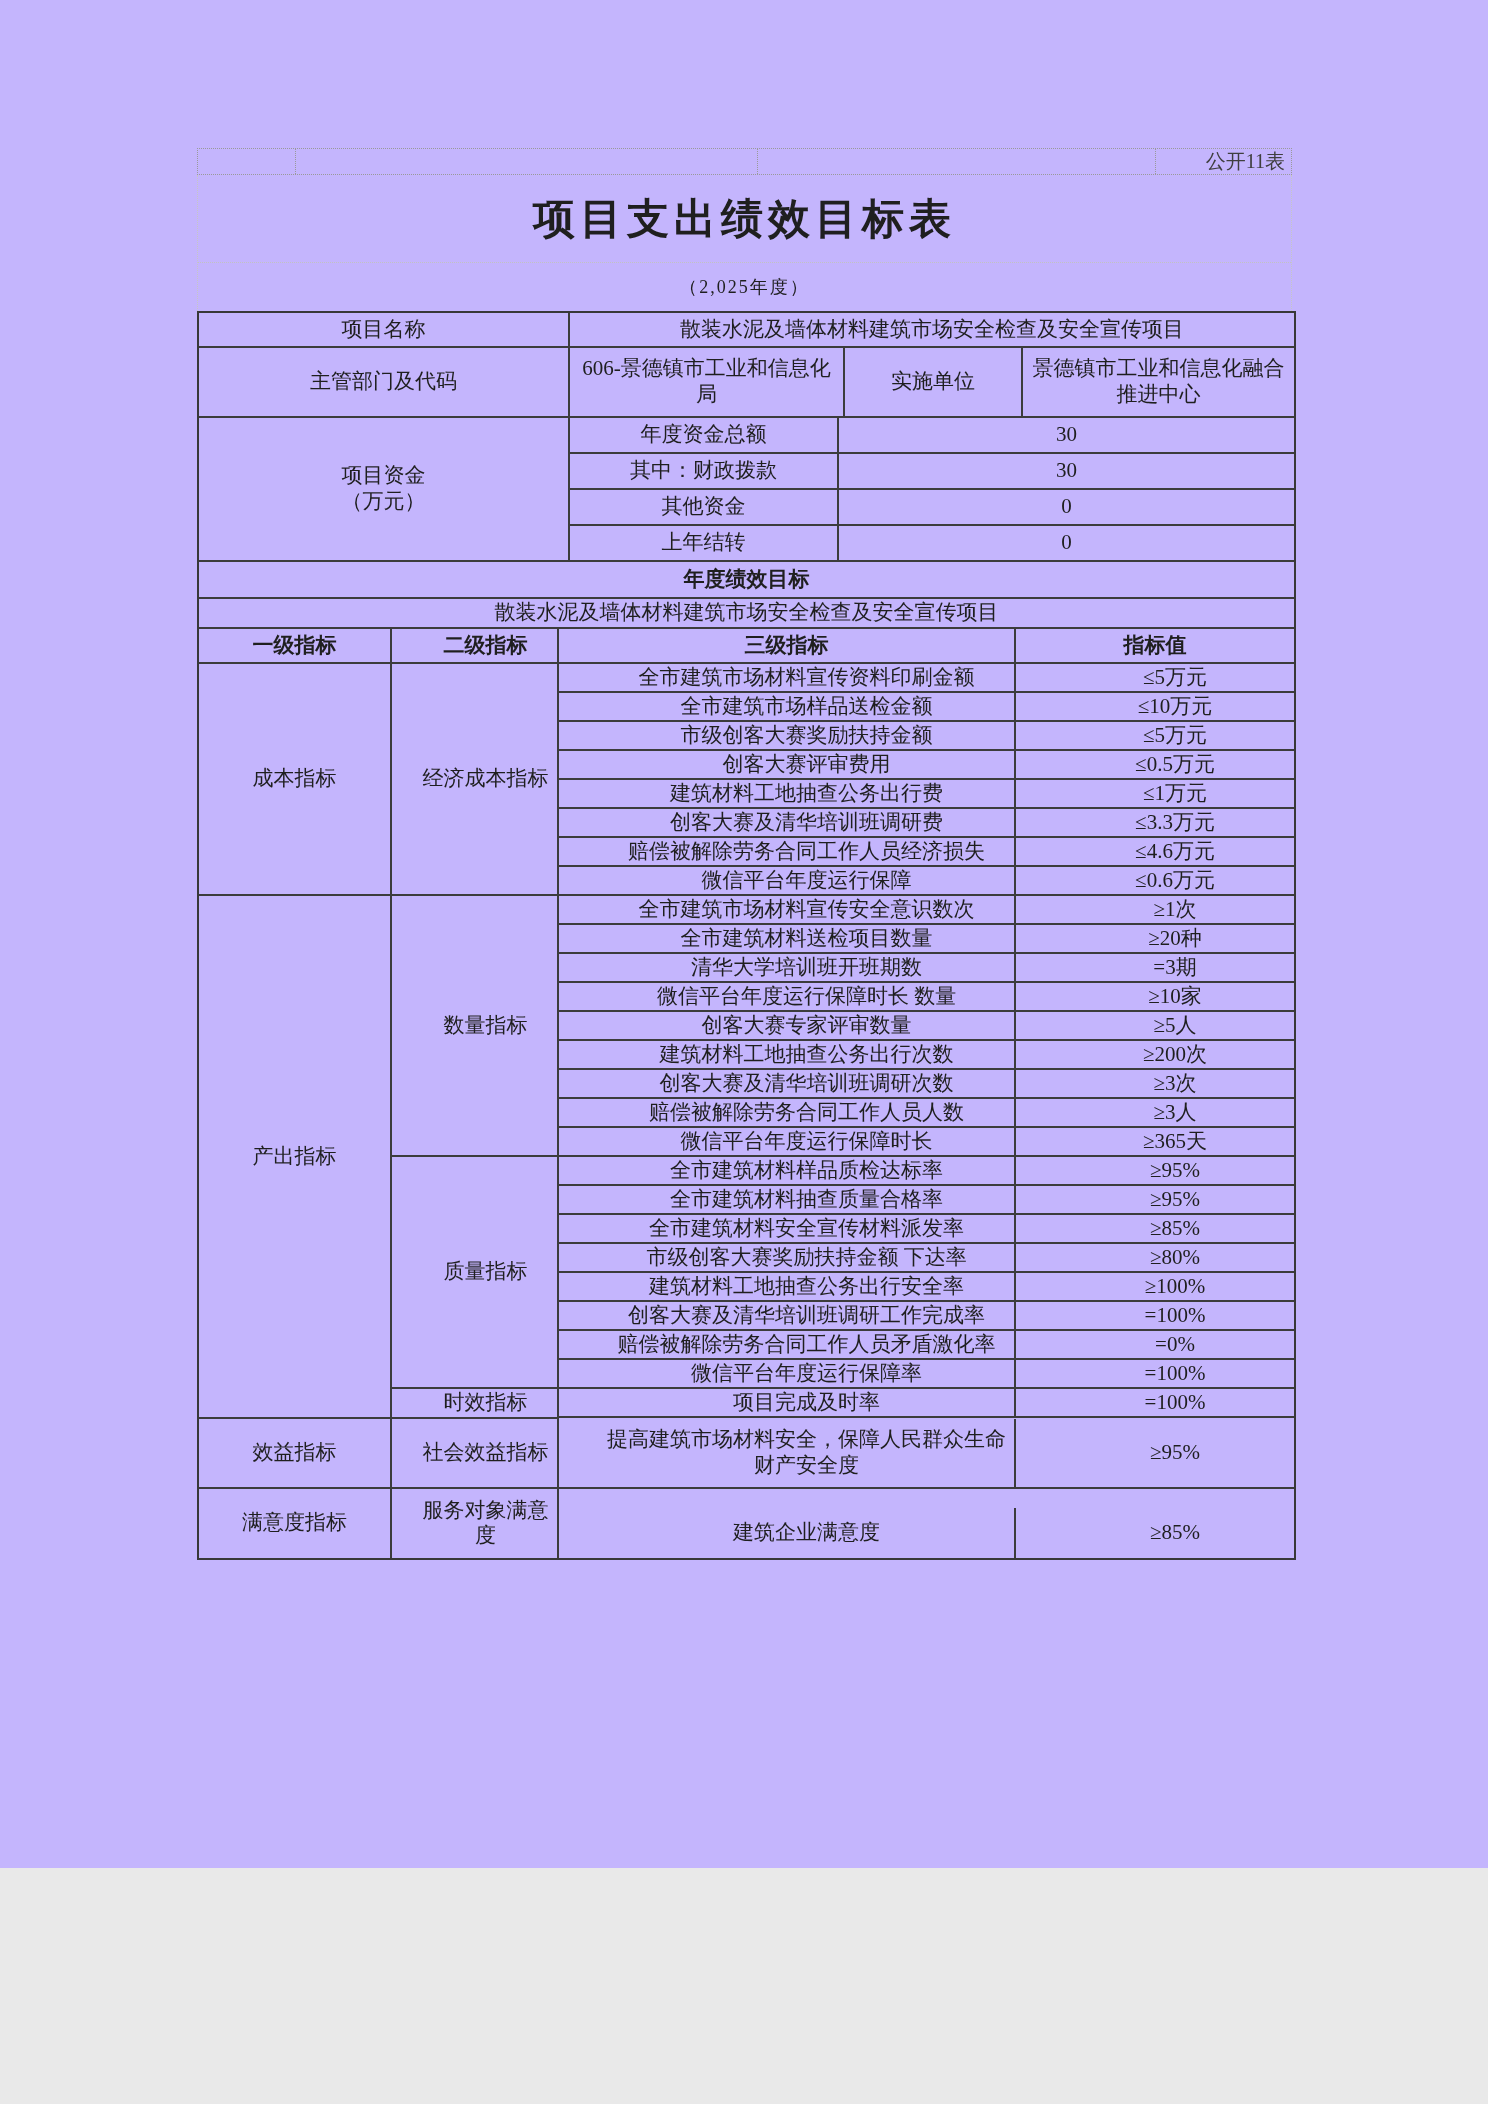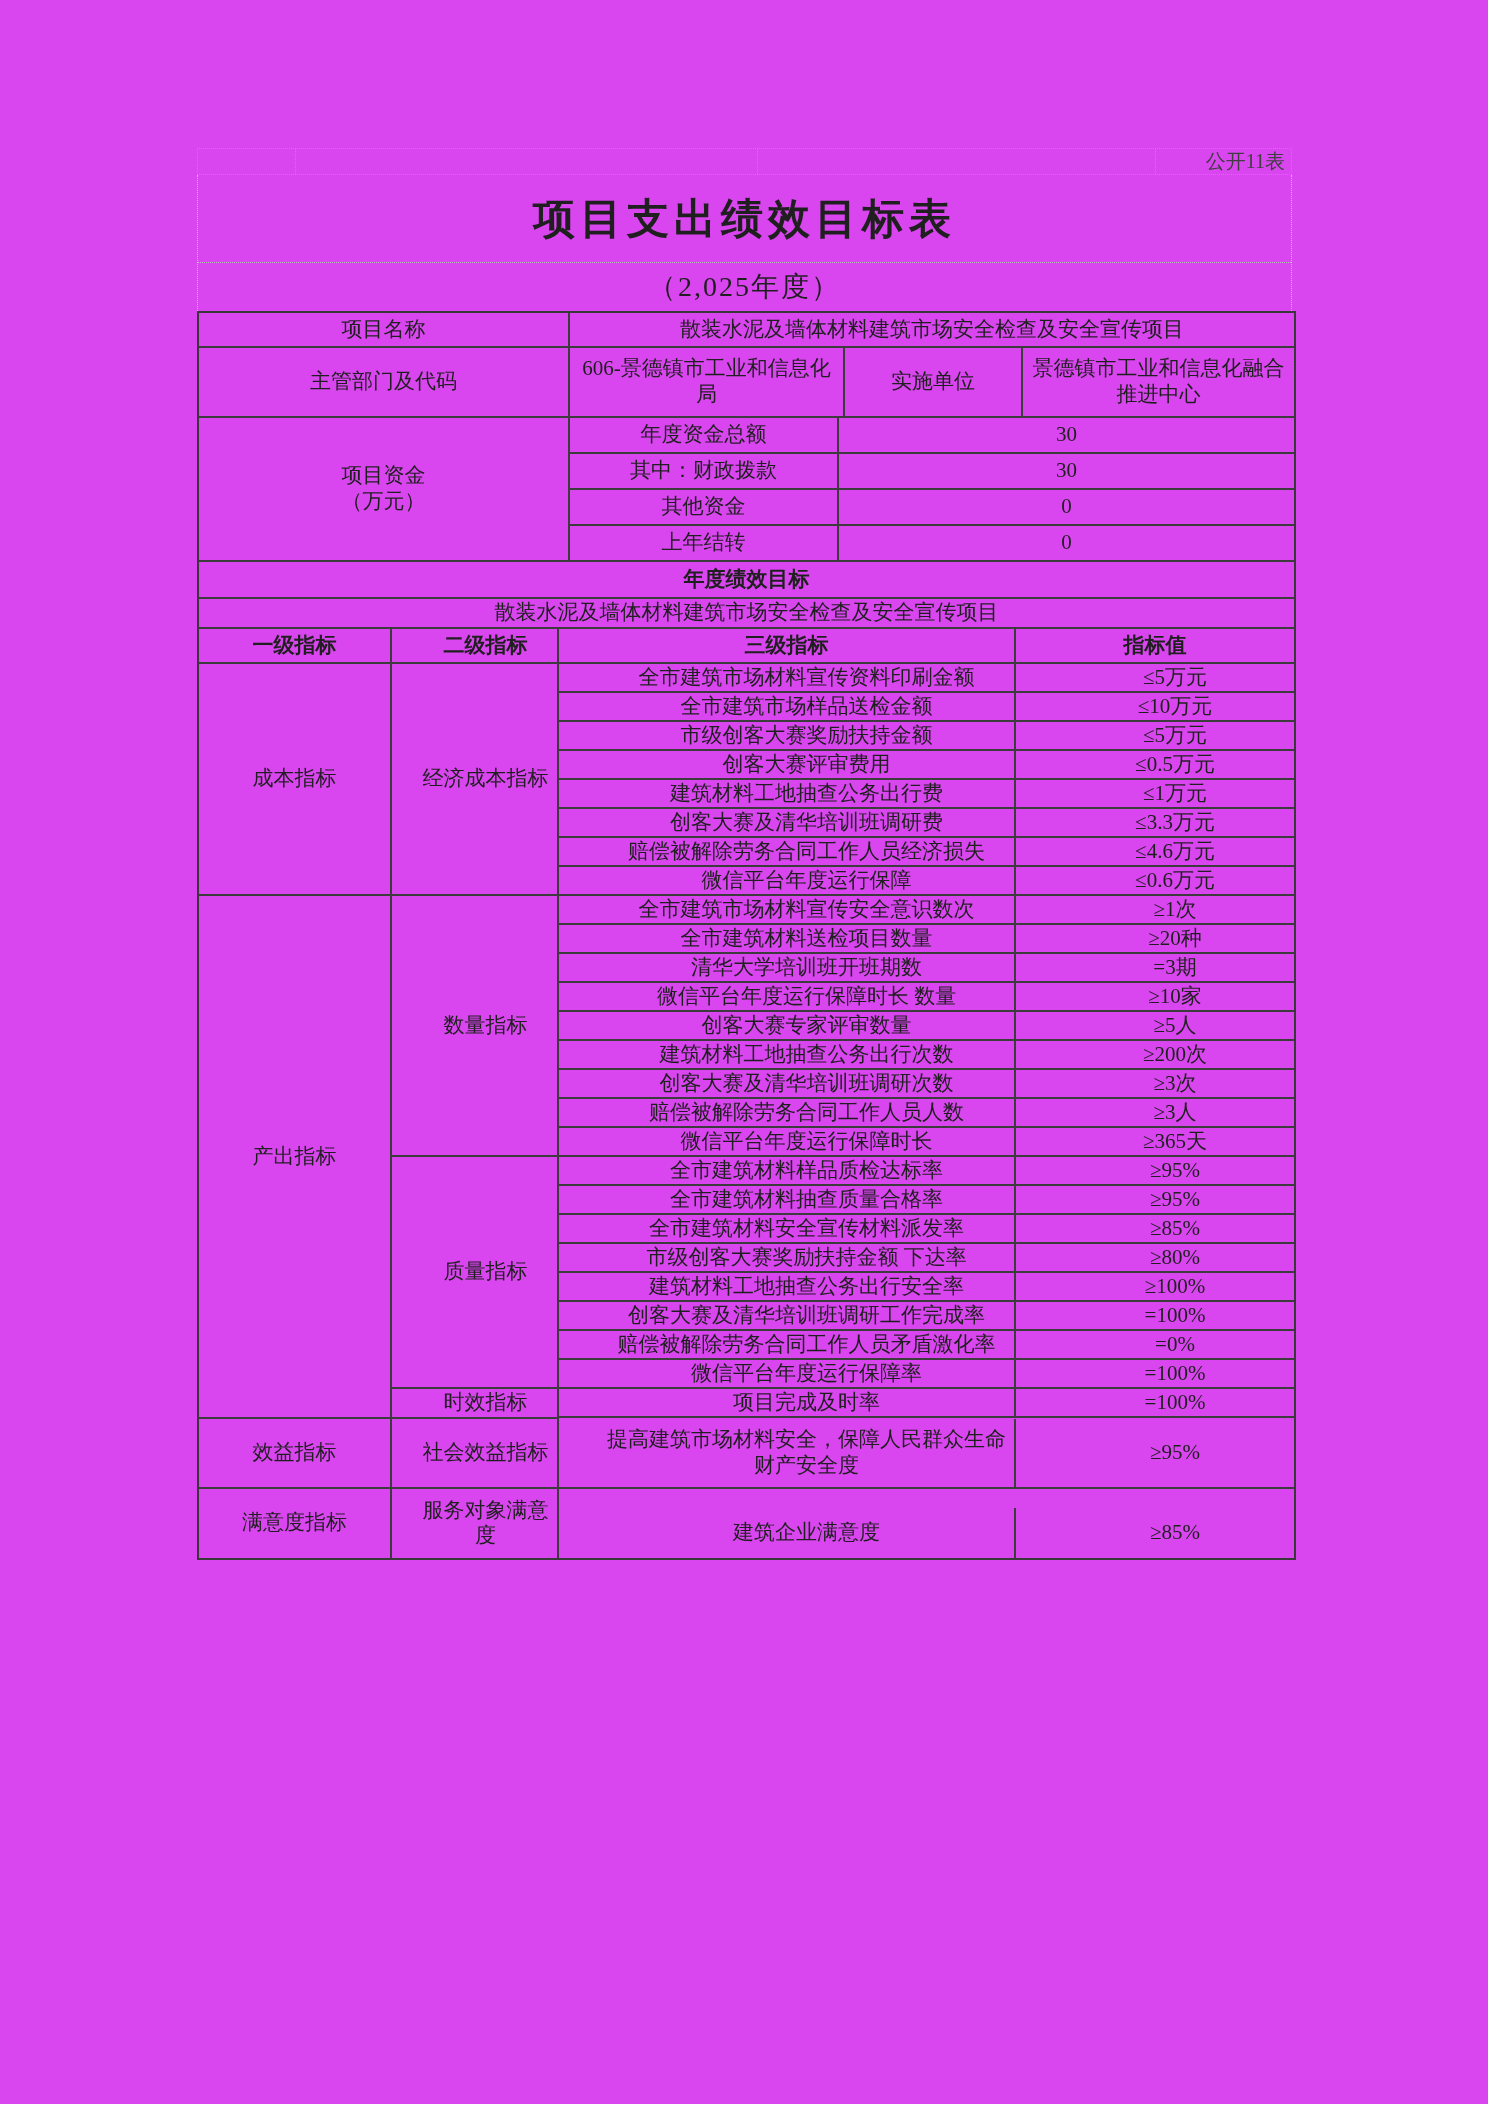--- a/index.html
+++ b/index.html
@@ -1,31 +1,31 @@
 <!DOCTYPE html>
 <html><head>
 <meta charset="utf-8">
 <style>
   html,body{margin:0;padding:0;background:#e9e9e9;}
-  .page{position:relative;width:1488px;height:2104px;background:#d946ef;margin:0 auto;
+  .page{position:relative;width:1488px;height:1868px;background:#c4b5fd;margin:0 auto;
         font-family:"Liberation Serif","DejaVu Serif",serif;color:#1f1f1f;overflow:hidden;}
   .sheet{position:absolute;left:197px;top:148px;width:1095px;}
 
   
   .topstrip{display:flex;height:27px;border:1px dotted #9a9a9a;box-sizing:border-box;}
   .ts{border-right:1px dotted #9a9a9a;box-sizing:border-box;height:100%;}
   .ts:last-child{border-right:none;}
   .corner{display:flex;align-items:center;justify-content:flex-end;padding-right:6px;
           font-size:20px;color:#3f3f3f;flex:1;}
 
   .titlebox{border-left:1px dotted #c6c6c6;border-right:1px dotted #c6c6c6;box-sizing:border-box;}
   .title{height:87px;display:flex;align-items:center;justify-content:center;
          font-size:42px;font-weight:bold;letter-spacing:5px;border-bottom:1px dotted #c2c2c2;}
   .subtitle{height:48px;display:flex;align-items:center;justify-content:center;
-            font-size:28px;letter-spacing:2px;}
+            font-size:18px;letter-spacing:2px;}
 
   
   .mt{border:2px solid #383838;box-sizing:content-box;width:1095px;}
   .row{display:flex;}
   .col{display:flex;flex-direction:column;}
   .c{display:flex;align-items:center;justify-content:center;text-align:center;
      border-right:2px solid #3c3c3c;border-bottom:2px solid #3c3c3c;
      box-sizing:border-box;padding:1px 4px;font-size:21px;line-height:1.22;}
   .last-col{border-right:none;}
   .nbb{border-bottom:none !important;}

